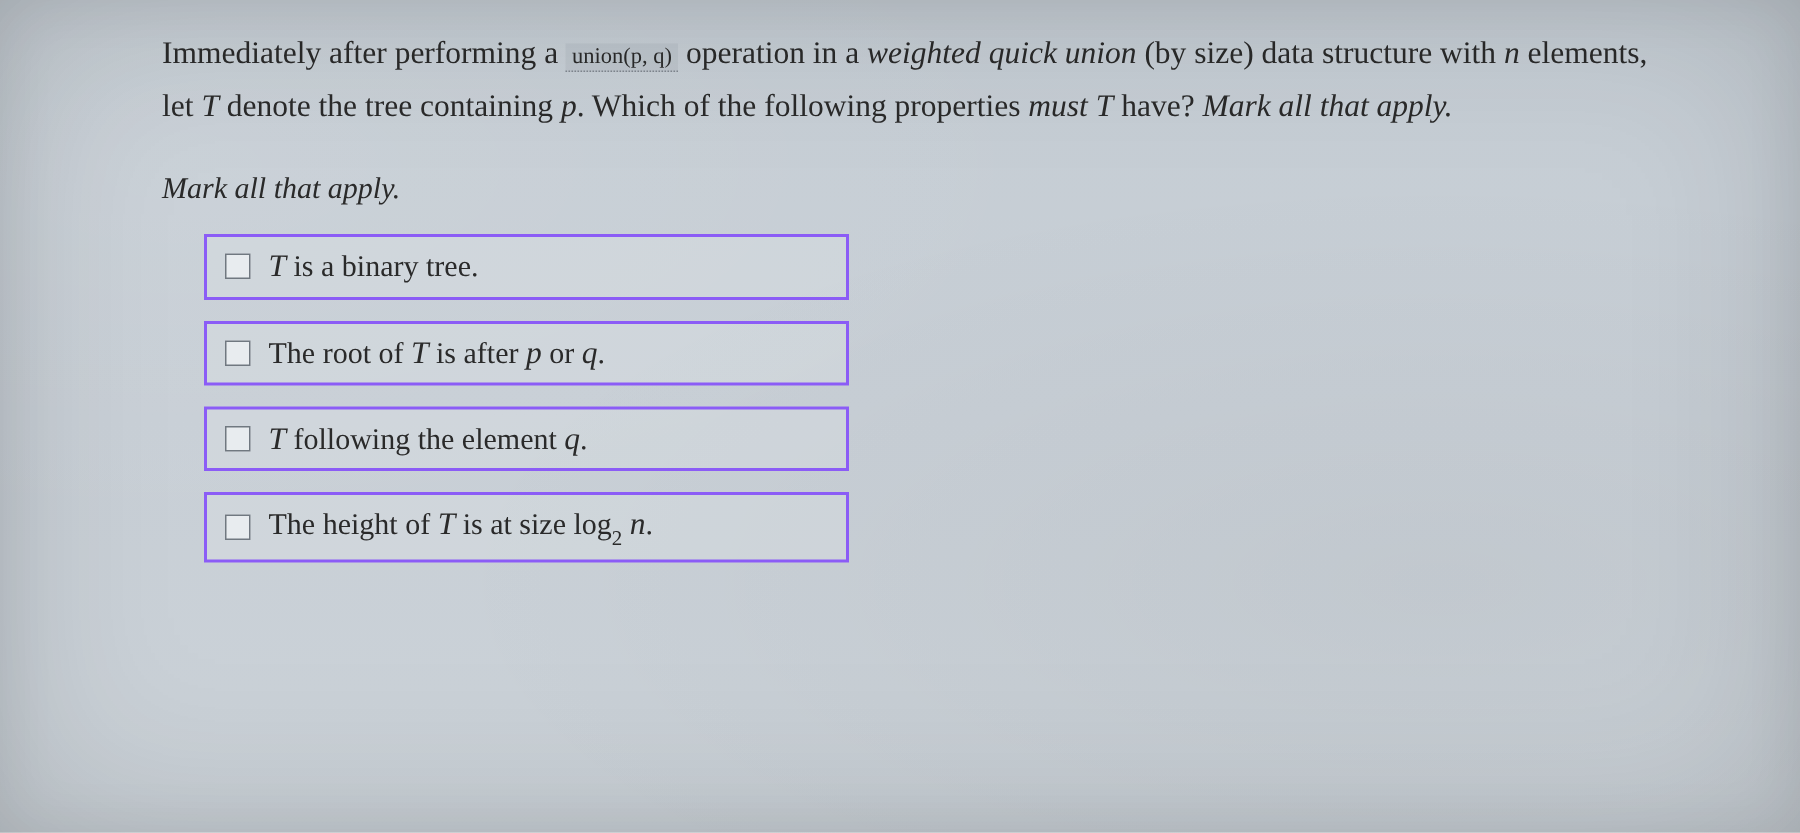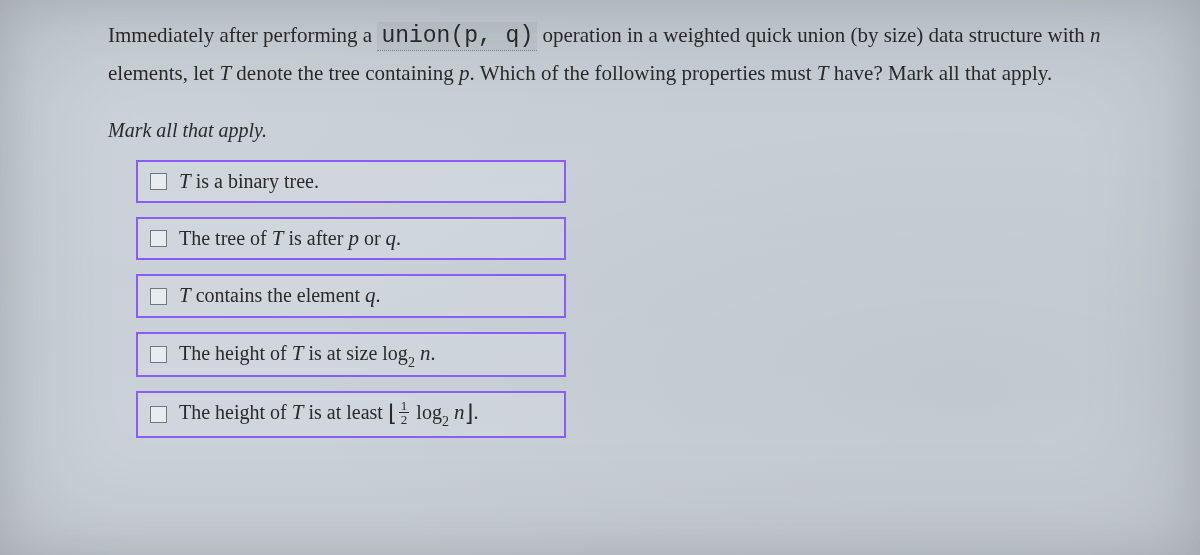--- a/index.html
+++ b/index.html
@@ -30,27 +30,28 @@
       pointer-events: none;
     }
     .question-text {
       font-size: 21px;
       line-height: 1.65;
       margin-bottom: 28px;
       position: relative;
       z-index: 1;
     }
     .code-inline {
-      font-family: Liberation Mono, monospace;
+      font-family: Liberation Serif, serif;
       background: rgba(180, 188, 196, 0.5);
       border-bottom: 1px dotted #808890;
       padding: 1px 4px;
-      font-size: 23px;
+      font-size: 15px;
     }
     .italic {
+      font-style: italic;
     }
     .math-var {
       font-style: italic;
       font-family: 'Times New Roman', serif;
     }
     .instruction {
       font-size: 20px;
       font-style: italic;
       margin-bottom: 18px;
       position: relative;
@@ -138,29 +139,25 @@
 
 <div class="instruction">Mark all that apply.</div>
 
 <div class="options">
     <div class="option">
       <div class="checkbox"></div>
       <div class="option-label"><span class="math-var">T</span><span> is a binary tree.</span></div>
     </div>
     <div class="option">
       <div class="checkbox"></div>
-      <div class="option-label"><span>The tree of </span><span class="math-var">T</span><span> is after </span><span class="math-var">p</span><span> or </span><span class="math-var">q</span><span>.</span></div>
+      <div class="option-label"><span>The root of </span><span class="math-var">T</span><span> is after </span><span class="math-var">p</span><span> or </span><span class="math-var">q</span><span>.</span></div>
     </div>
     <div class="option">
       <div class="checkbox"></div>
-      <div class="option-label"><span class="math-var">T</span><span> contains the element </span><span class="math-var">q</span><span>.</span></div>
+      <div class="option-label"><span class="math-var">T</span><span> following the element </span><span class="math-var">q</span><span>.</span></div>
     </div>
     <div class="option">
       <div class="checkbox"></div>
       <div class="option-label"><span>The height of </span><span class="math-var">T</span><span> is at size </span><span>log<span class="subscript">2</span> <span class="math-var">n</span></span><span>.</span></div>
-    </div>
-    <div class="option">
-      <div class="checkbox"></div>
-      <div class="option-label"><span>The height of </span><span class="math-var">T</span><span> is at least </span><span class="floor-l">⌊</span><span class="frac"><span class="num">1</span><span class="den">2</span></span><span> </span><span>log<span class="subscript">2</span> <span class="math-var">n</span></span><span class="floor-r">⌋</span><span>.</span></div>
     </div>
   </div>
 
 <div class="vignette"></div>
 
 </body></html>

